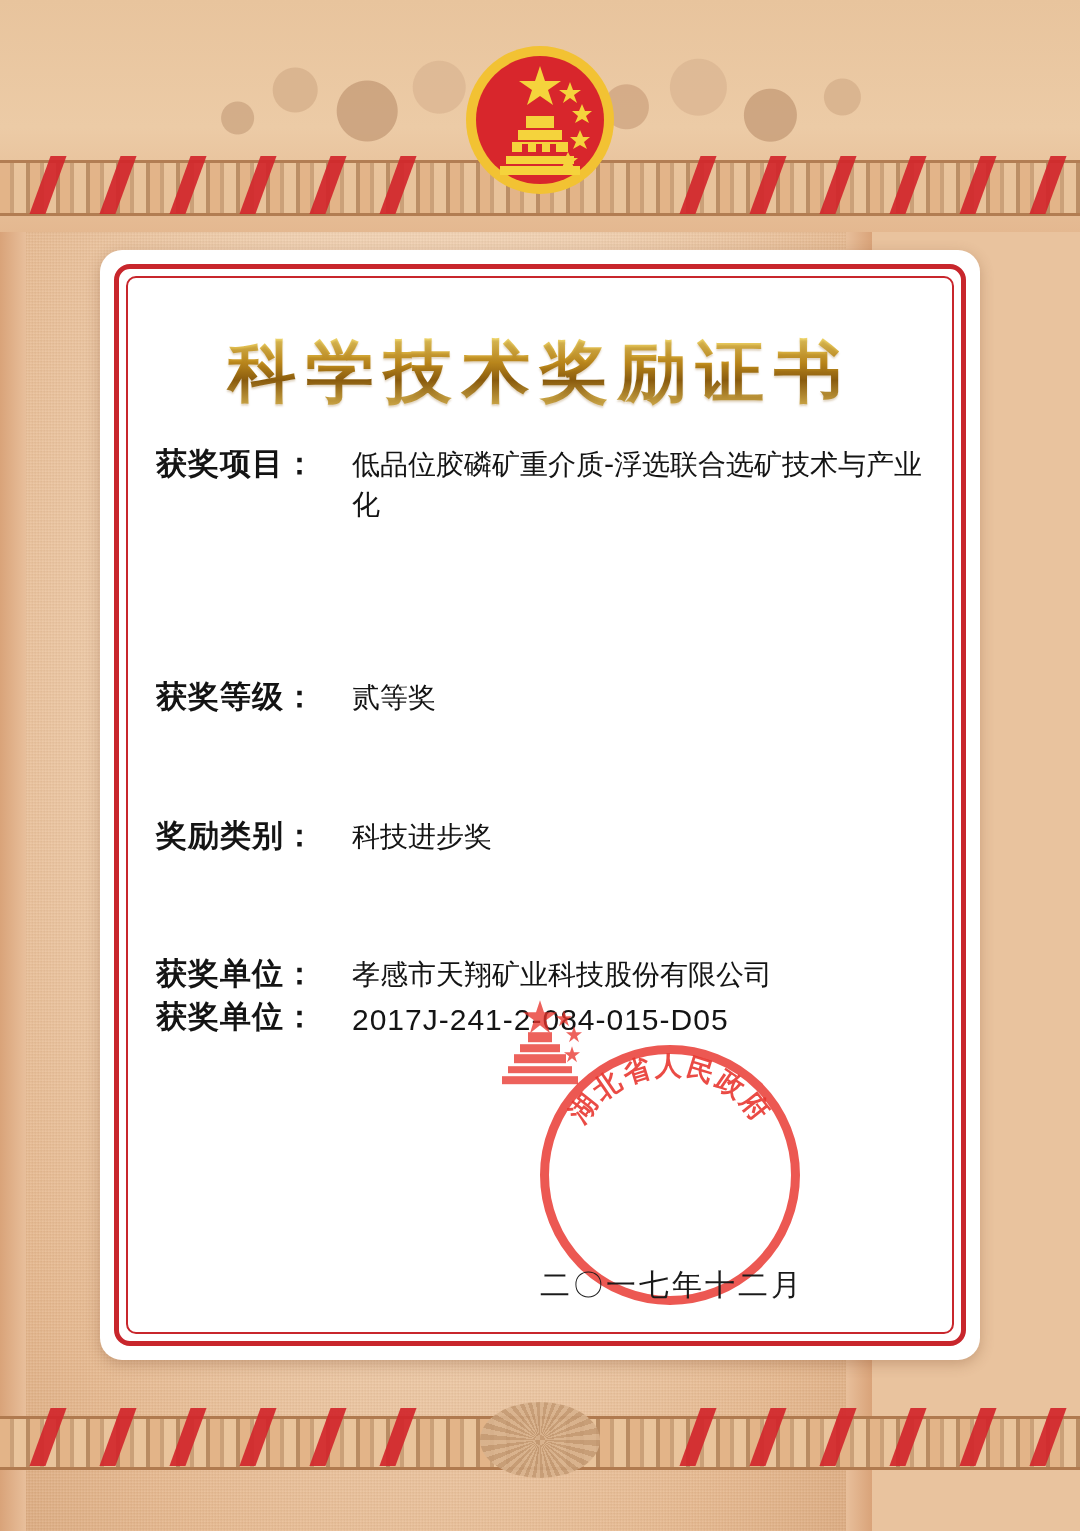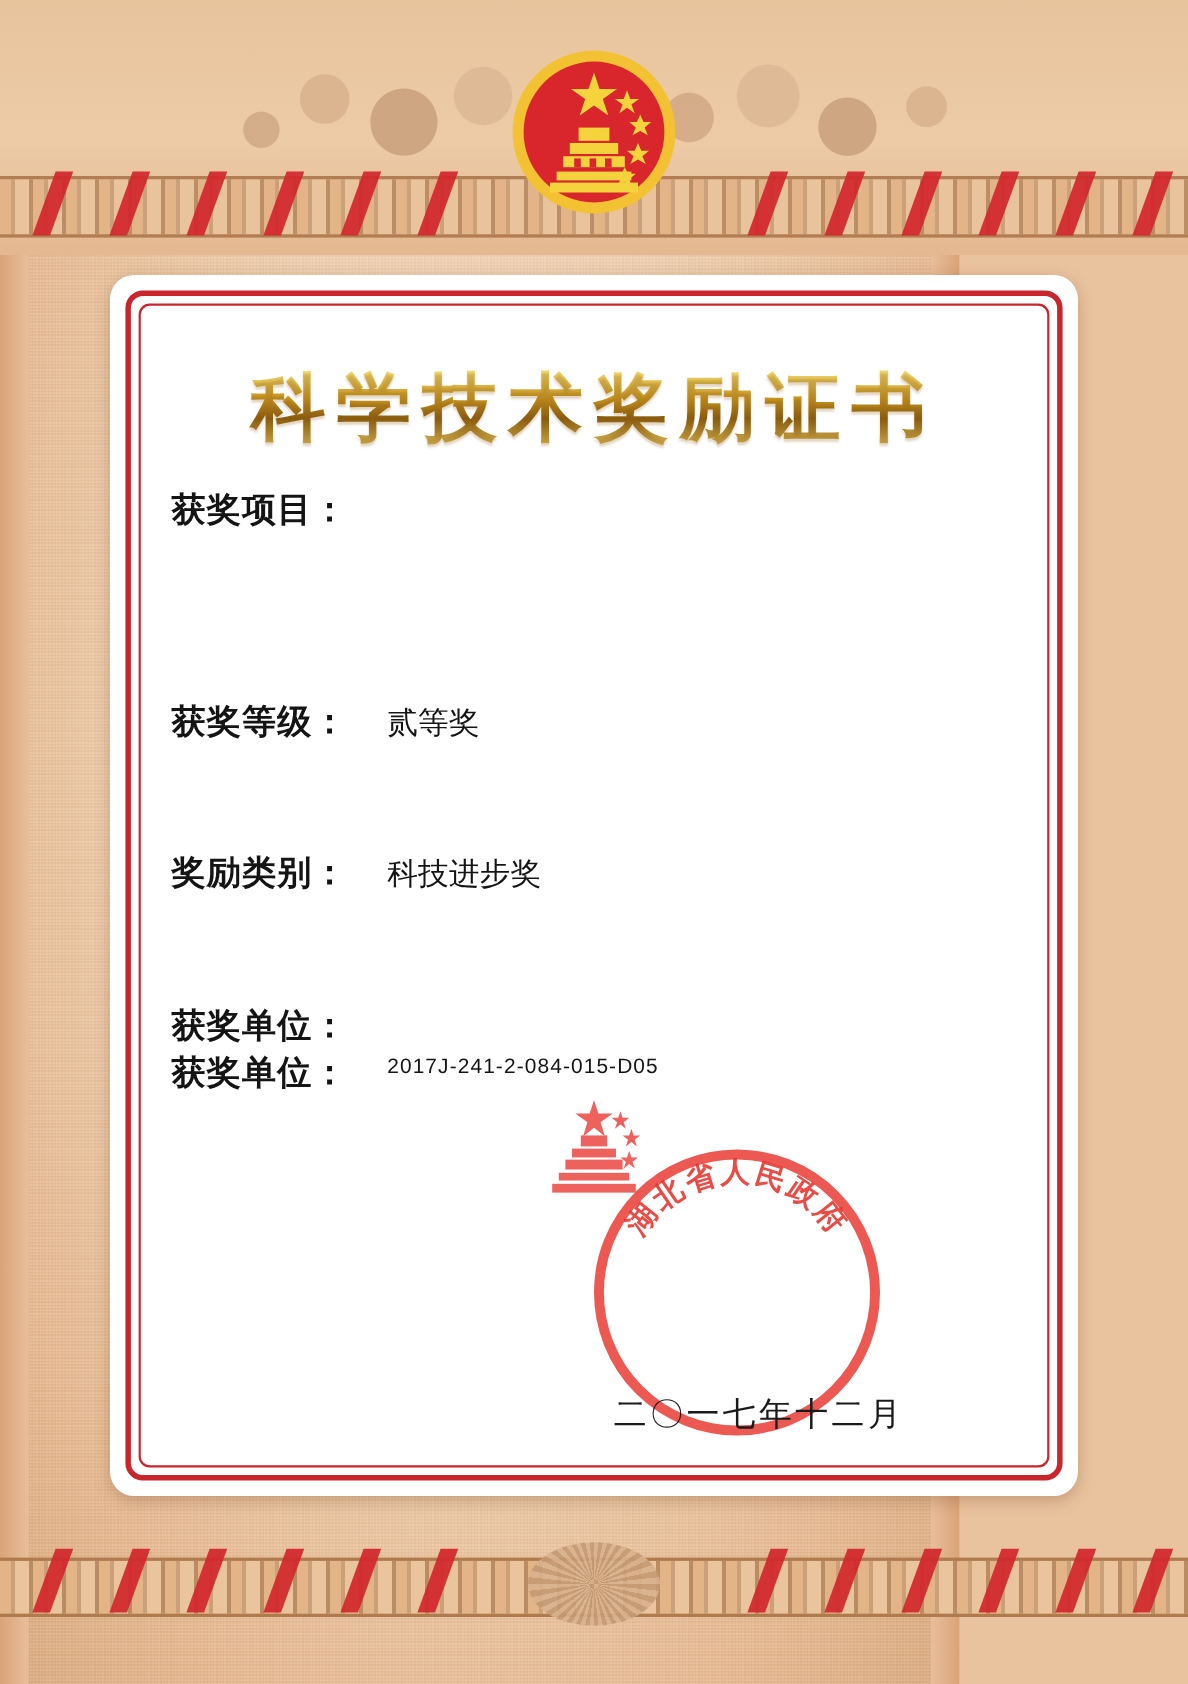--- a/index.html
+++ b/index.html
@@ -138,21 +138,21 @@
   }
   .row .value{
     font-family:"DejaVu Sans", sans-serif;
     font-size:28px;color:#141414;line-height:1.45;
     padding-top:2px;
   }
   .row-project{margin-bottom:150px;}
   .row-category{margin-bottom:96px;}
   .row-grade{margin-bottom:96px;}
   .row-unit{}
-  .row-serial .value{font-family:"Liberation Sans", sans-serif;font-size:19px;letter-spacing:1px;}
+  .row-serial .value{font-family:"Liberation Sans", sans-serif;font-size:30px;letter-spacing:1px;}
 
   
   .seal{
     position:absolute;left:540px;top:1045px;width:260px;height:260px;
     pointer-events:none;
   }
   .seal-ring{
     position:absolute;inset:0;border:9px solid #e8332c;border-radius:50%;
     opacity:.82;
   }
@@ -160,21 +160,20 @@
   .seal-text{
     fill:#e8332c;font-family:"DejaVu Sans", sans-serif;font-weight:bold;font-size:27px;
     letter-spacing:3px;opacity:.88;
   }
   .seal-emblem{
     position:absolute;left:50%;top:50%;transform:translate(-50%,-48%);
     width:120px;height:110px;opacity:.85;
   }
   .date{
     position:absolute;left:540px;top:1265px;width:300px;
-    text-align:center;
     font-family:Liberation Mono, monospace;
     font-size:30px;color:#1a1a1a;letter-spacing:3px;
   }
   
   .emblem{
     position:absolute;left:462px;top:38px;width:156px;height:170px;
   }
 </style>
 </head>
 <body>
@@ -232,34 +231,36 @@
     <div class="card-border-outer"></div>
     <div class="card-border-inner"></div>
     <div class="card-inner">
 
       <div class="title">科学技术奖励证书</div>
 
       <div class="rows">
 
         <div class="row row-project">
           <div class="label">获奖项目：</div>
+          <div class="value">低品位胶磷矿重介质-浮选联合选矿技术与产业化</div>
         </div>
 
         <div class="row row-grade">
           <div class="label">获奖等级：</div>
           <div class="value">贰等奖</div>
         </div>
 
         <div class="row row-category">
           <div class="label">奖励类别：</div>
           <div class="value">科技进步奖</div>
         </div>
 
         <div class="row row-unit">
           <div class="label">获奖单位：</div>
+          <div class="value">孝感市天翔矿业科技股份有限公司</div>
         </div>
 
         <div class="row row-serial">
           <div class="label">获奖单位：</div>
           <div class="value">2017J-241-2-084-015-D05</div>
         </div>
 
       </div>
     </div>
   </div>

